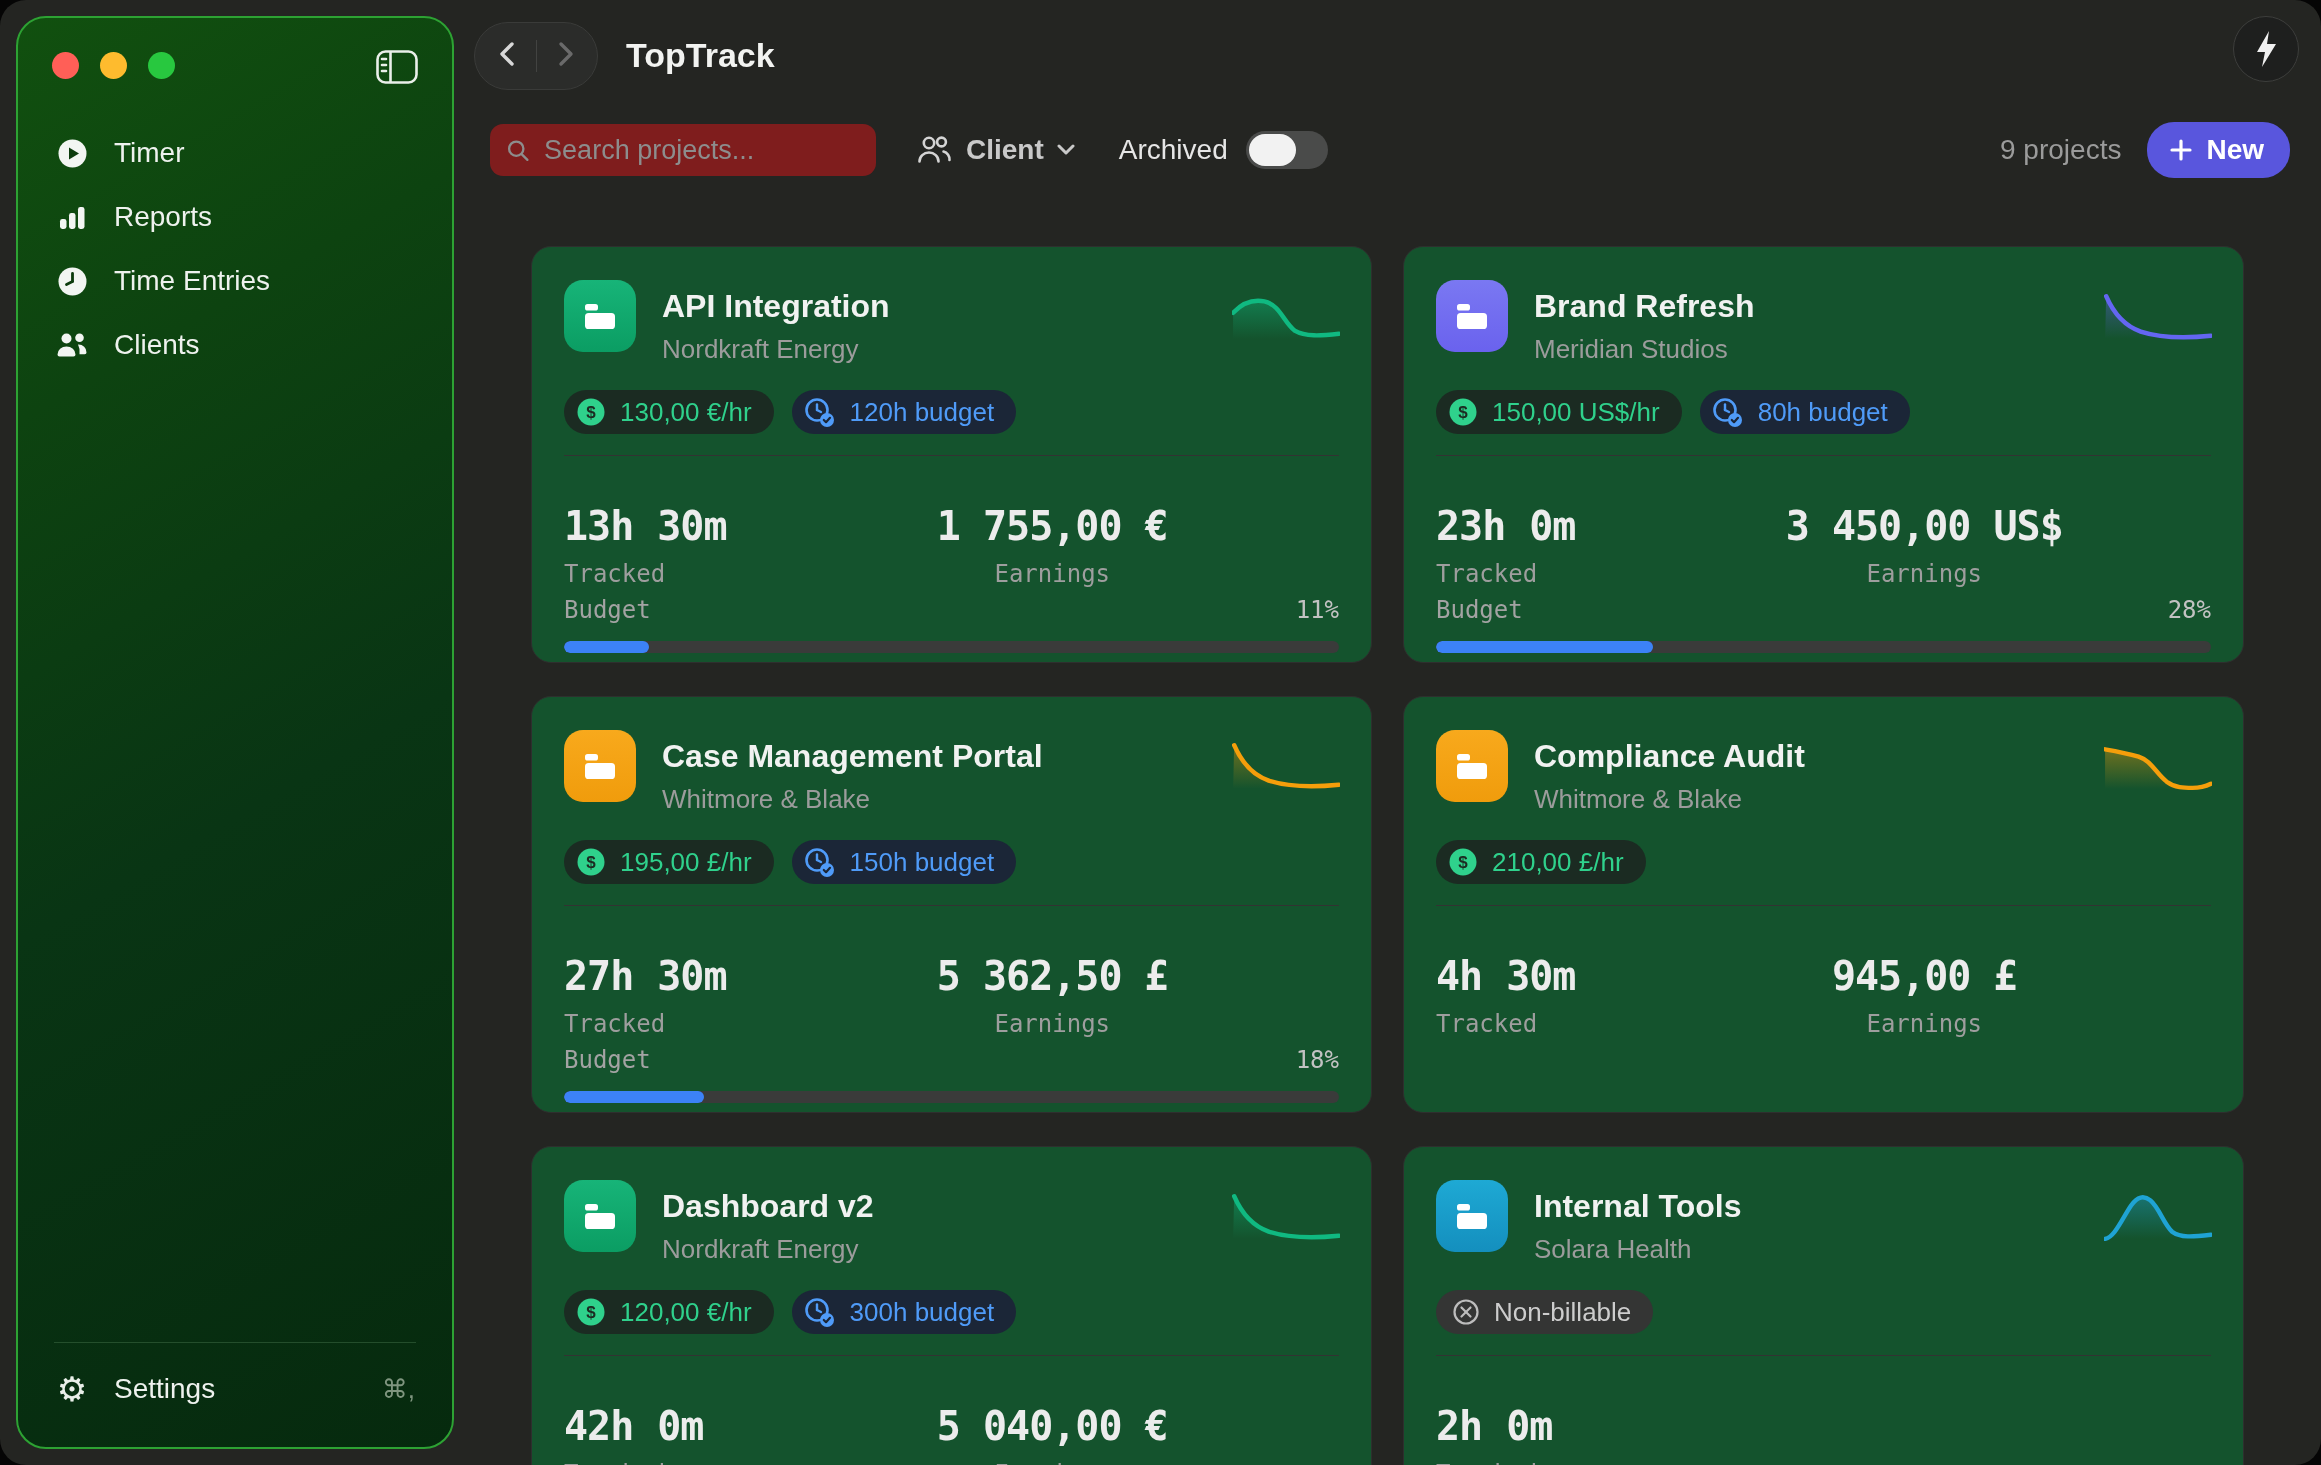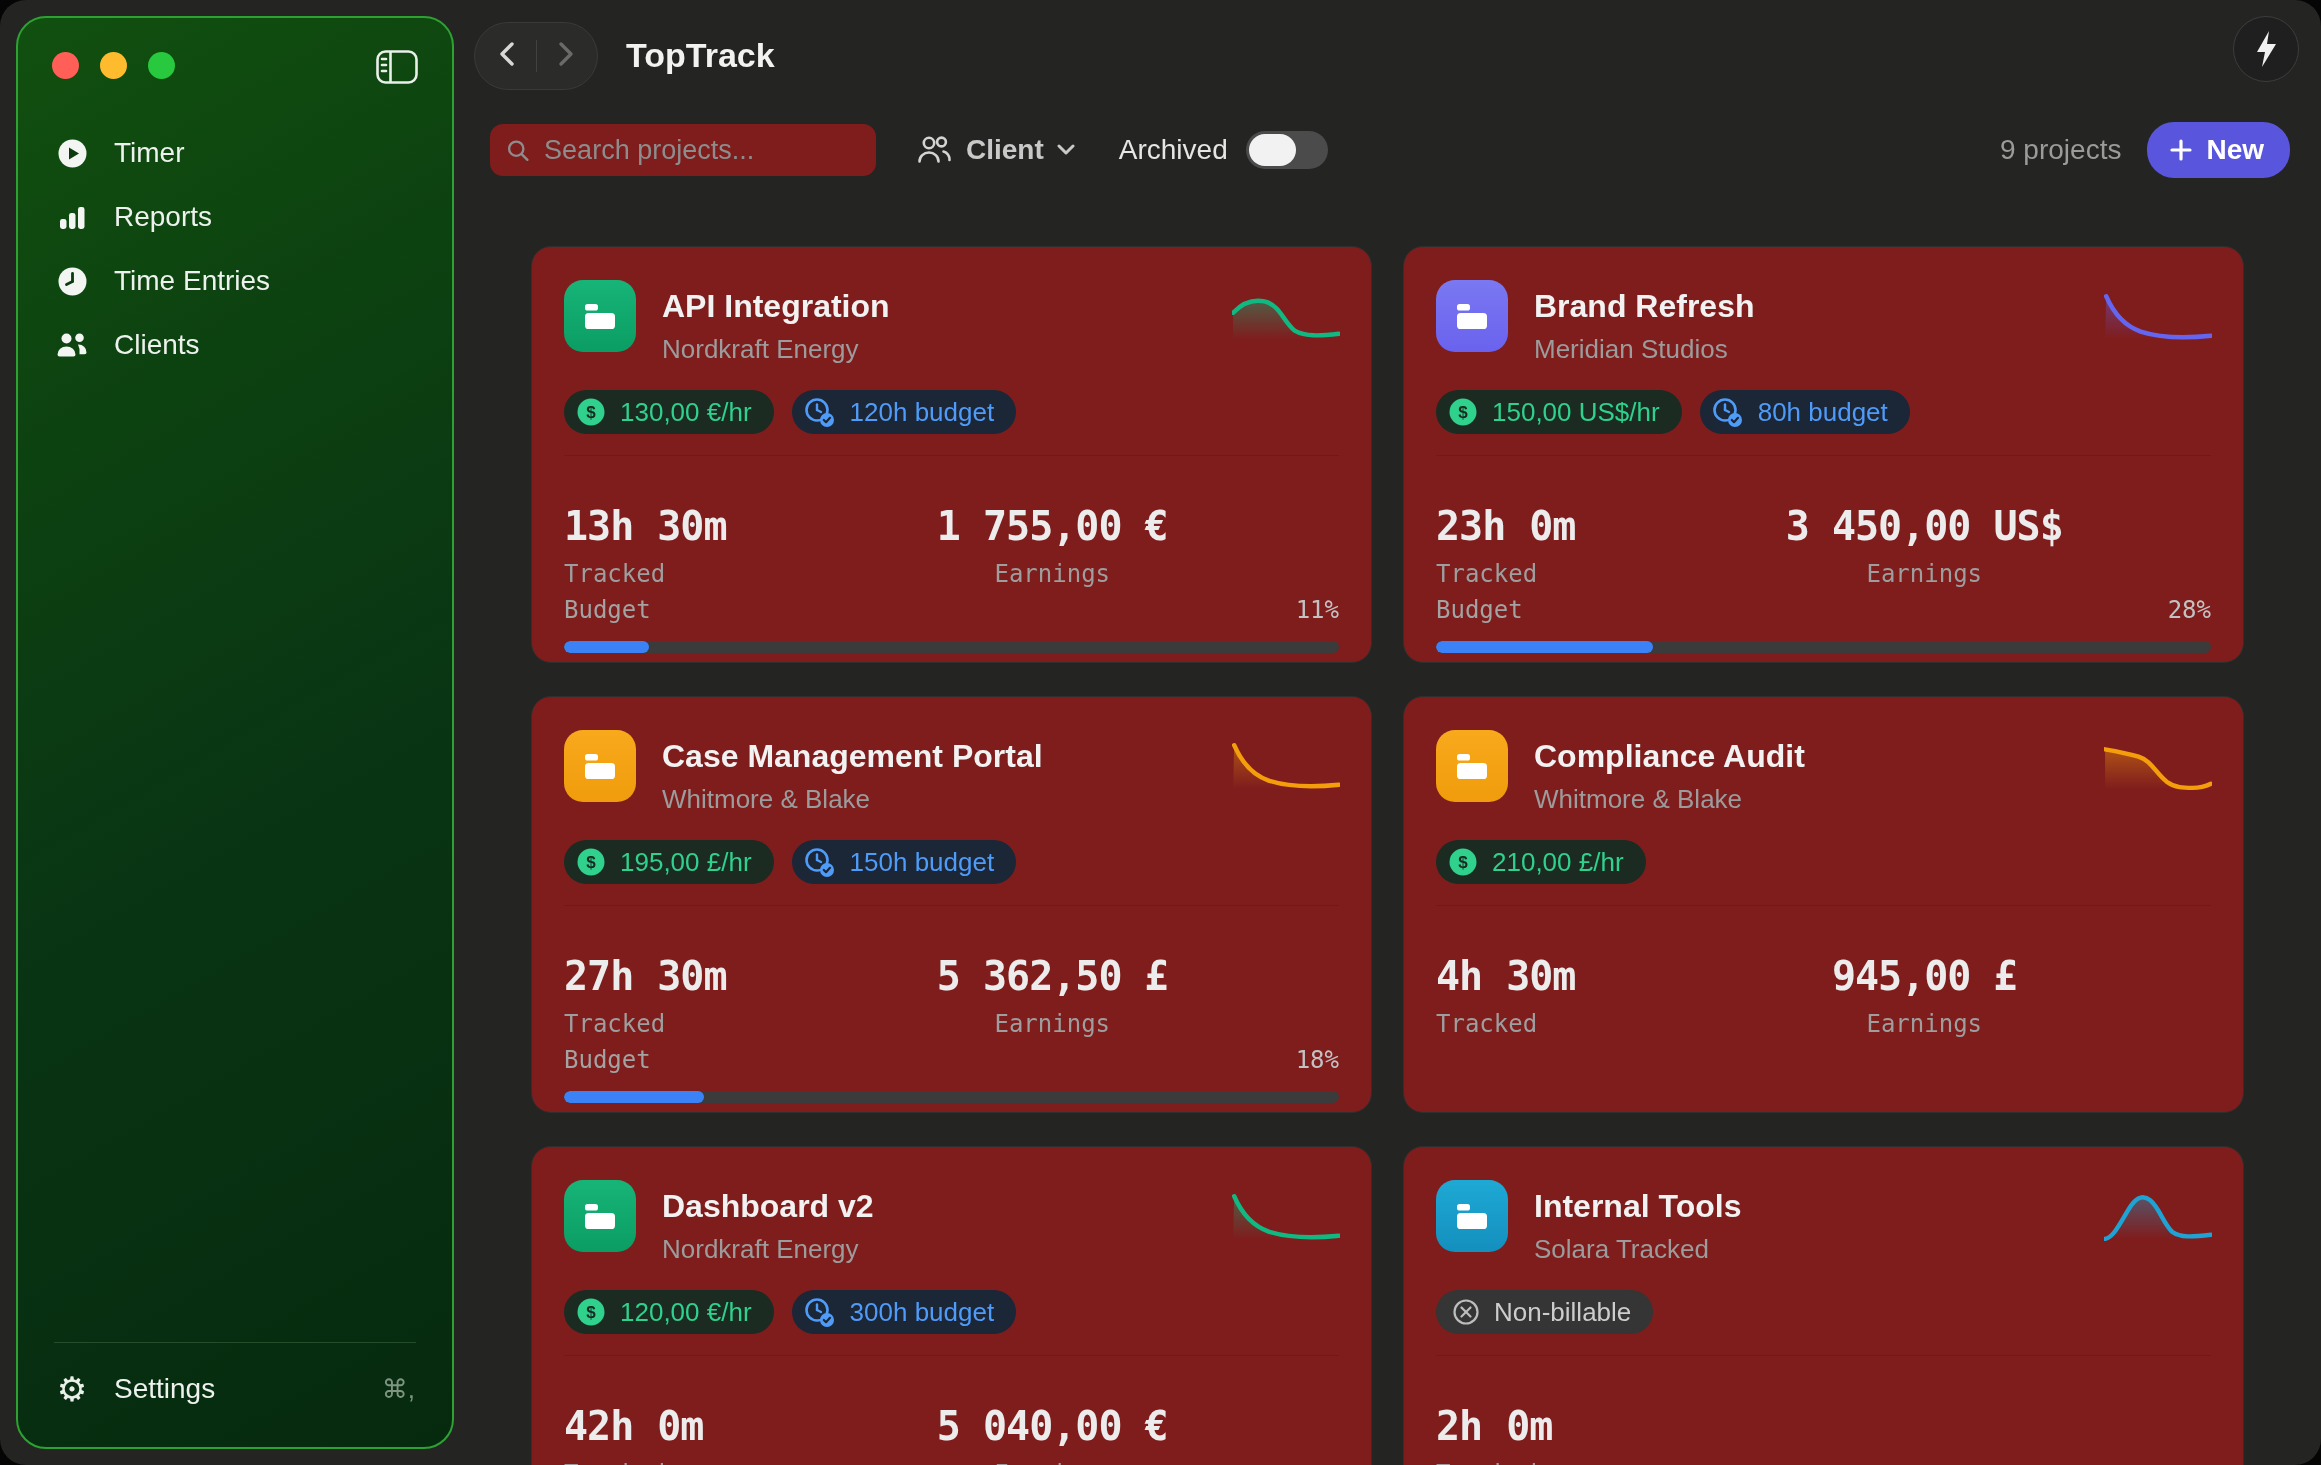--- a/index.html
+++ b/index.html
@@ -53,21 +53,21 @@
   .toggle { width:82px; height:38px; border-radius:19px; background:#4a4b4a; position:relative; }
   .knob { position:absolute; left:3px; top:3px; width:47px; height:32px; border-radius:16px; background:#f2f2f2; }
   .fspacer { flex:1; }
   .count { color:#9b9b9b; font-size:28px; margin-right:26px; }
   .new-btn { height:56px; padding:0 26px 0 22px; border-radius:27px; background:#5956dd; color:#ffffff;
              font-size:28px; font-weight:600; display:flex; align-items:center; gap:13px; border:none; }
 
   
   .content { margin-top:56px; padding:0 77px 0 71px; display:grid;
              grid-template-columns:1fr 1fr; column-gap:31px; row-gap:33px; }
-  .card { position:relative; height:417px; background:#7f1d1d; border:1.5px solid #2e2f2e;
+  .card { position:relative; height:417px; background:#14532d; border:1.5px solid #2e2f2e;
           border-radius:20px; padding:32px 32px 0 32px; }
   .card-head { display:flex; gap:26px; }
   .folder-badge { width:72px; height:72px; border-radius:19px; flex:0 0 auto;
                   display:flex; align-items:center; justify-content:center; margin-top:1px; }
   .card-title { font-size:32px; font-weight:700; color:#f1f2f1; margin-top:9px; }
   .card-client { font-size:26px; color:#9c9c9c; margin-top:9px; }
   .spark { position:absolute; right:31px; top:44px; width:108px; height:50px; }
   .badges { display:flex; gap:18px; margin-top:25px; }
   .badge { height:44px; border-radius:22px; display:flex; align-items:center; gap:12px;
            padding:0 22px 0 10px; font-size:26px; font-weight:500; }
@@ -563,21 +563,21 @@
   <article class="card">
     <div class="card-head">
       <div class="folder-badge" style="background: linear-gradient(rgb(30, 169, 212), rgb(20, 143, 190));">
         <svg width="38" height="33" viewBox="0 0 38 33" fill="#ffffff">
           <rect x="4" y="4" width="13" height="6.5" rx="2.6"></rect>
                 <rect x="4" y="13" width="30" height="16" rx="3.6"></rect>
         </svg>
       </div>
       <div>
         <div class="card-title">Internal Tools</div>
-        <div class="card-client">Solara Tracked</div>
+        <div class="card-client">Solara Health</div>
       </div>
     </div>
     <svg class="spark" viewBox="0 0 100 48" preserveAspectRatio="none">
       <defs>
               <linearGradient class="sgrad" x1="0" y1="0" x2="0" y2="1" id="sgrad-5">
         <stop offset="0" stop-opacity="0.4" stop-color="#1fa3d4"></stop>
                 <stop offset="0.95" stop-opacity="0" stop-color="#1fa3d4"></stop>
       </linearGradient>
             </defs>
       <path class="sfill" stroke="none" d="M1,46 C10,44 16,28 25,14 C31,5 37,4 43,9 C51,16 55,31 63,39 C71,45 82,44 99,42 L99,48 L1,48 Z" fill="url(#sgrad-5)"></path>

